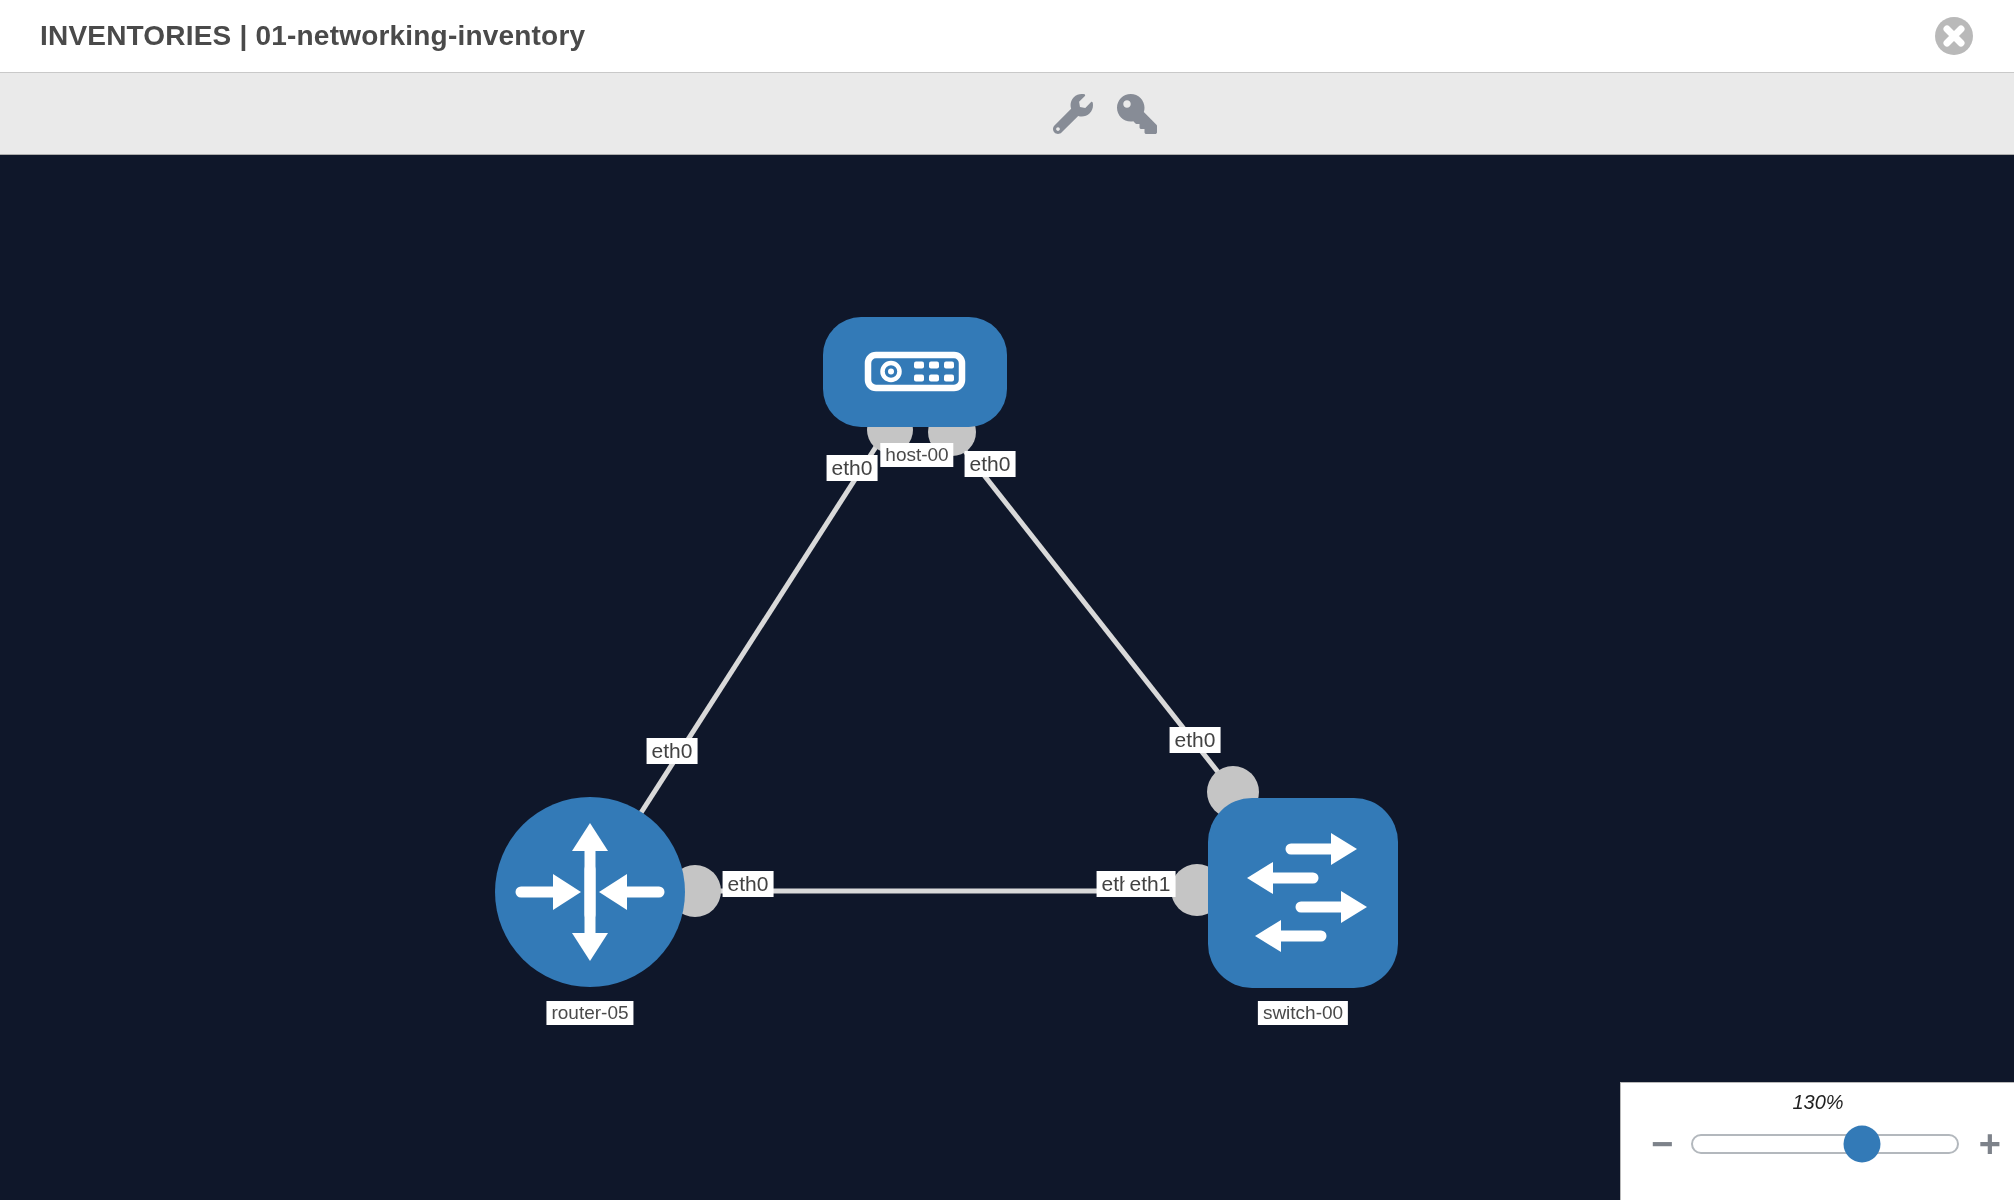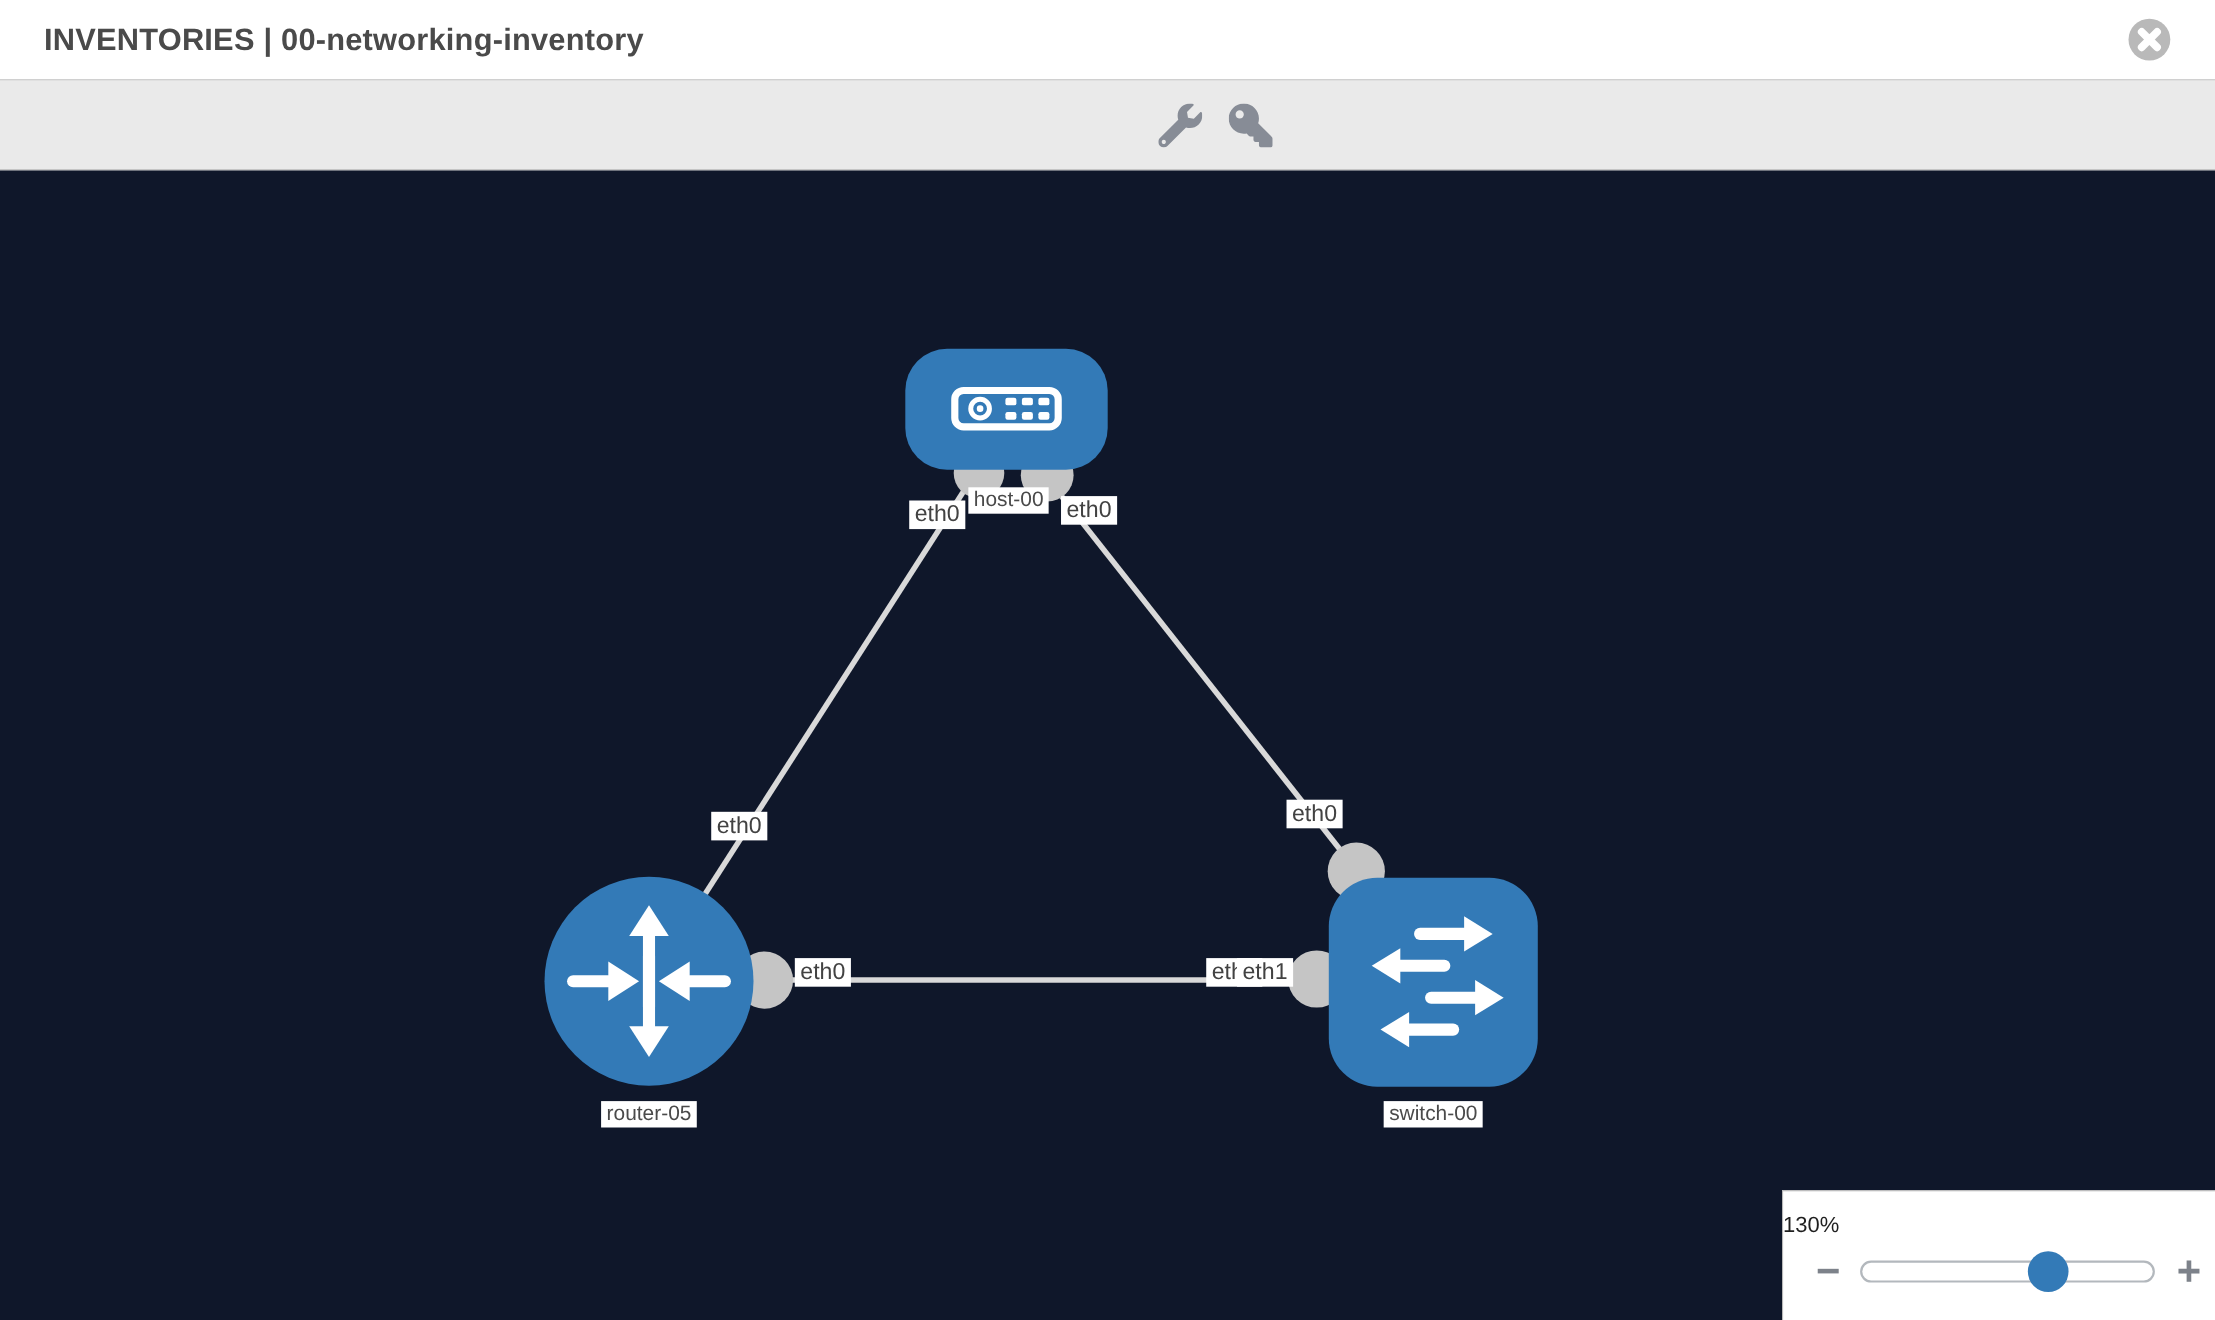--- a/index.html
+++ b/index.html
@@ -49,21 +49,21 @@
     background:#ffffff; color:#424242; padding:1px 5px; z-index:5;
   }
   .lbl-name { font-size:19px; color:#4a4a4a; }
   .lbl-if   { font-size:21px; }
 
   
   .zoom-panel {
     position:absolute; left:1620px; top:927px; width:396px; height:120px; box-sizing:border-box;
     background:#ffffff; border:1px solid #b9b9b9; z-index:10;
   }
-  .zoom-level { margin-top:20px; font-size:20px; color:#1f1f1f; }
+  .zoom-level { margin-top:8px; text-align:center; font-size:20px; color:#1f1f1f;font-style:italic; }
   .zoom-row { position:relative; margin-top:10px; height:44px; }
   .zoom-btn {
     position:absolute; top:0; height:44px; line-height:40px; font-size:38px; font-weight:700;
     color:#7d828a; cursor:pointer; user-select:none;
   }
   .zoom-minus { left:30px; }
   .zoom-plus  { right:14px; }
   .zoom-track {
     position:absolute; left:70px; top:10px; width:268px; height:20px; box-sizing:border-box;
     border:2px solid #b3b8bd; border-radius:13px; background:#fff; cursor:pointer;
@@ -72,21 +72,21 @@
     position:absolute; left:64%; top:50%; width:37px; height:37px; border-radius:50%;
     background:#337ab7; transform:translate(-50%,-50%); cursor:grab;
   }
 </style>
 </head>
 <body>
 
 <div class="app">
 
   <div class="hdr">
-    <div class="hdr-title">INVENTORIES | 00-networking-inventory</div>
+    <div class="hdr-title">INVENTORIES | 01-networking-inventory</div>
     <div class="close-btn">
       <svg width="40" height="40" viewBox="0 0 40 40">
         <circle cx="20" cy="20" r="19" fill="#b9b9b9"></circle>
         <path d="M13 13 L27 27 M27 13 L13 27" stroke="#ffffff" stroke-width="7" stroke-linecap="round"></path>
       </svg>
     </div>
   </div>
 
   <div class="toolbar">
 

